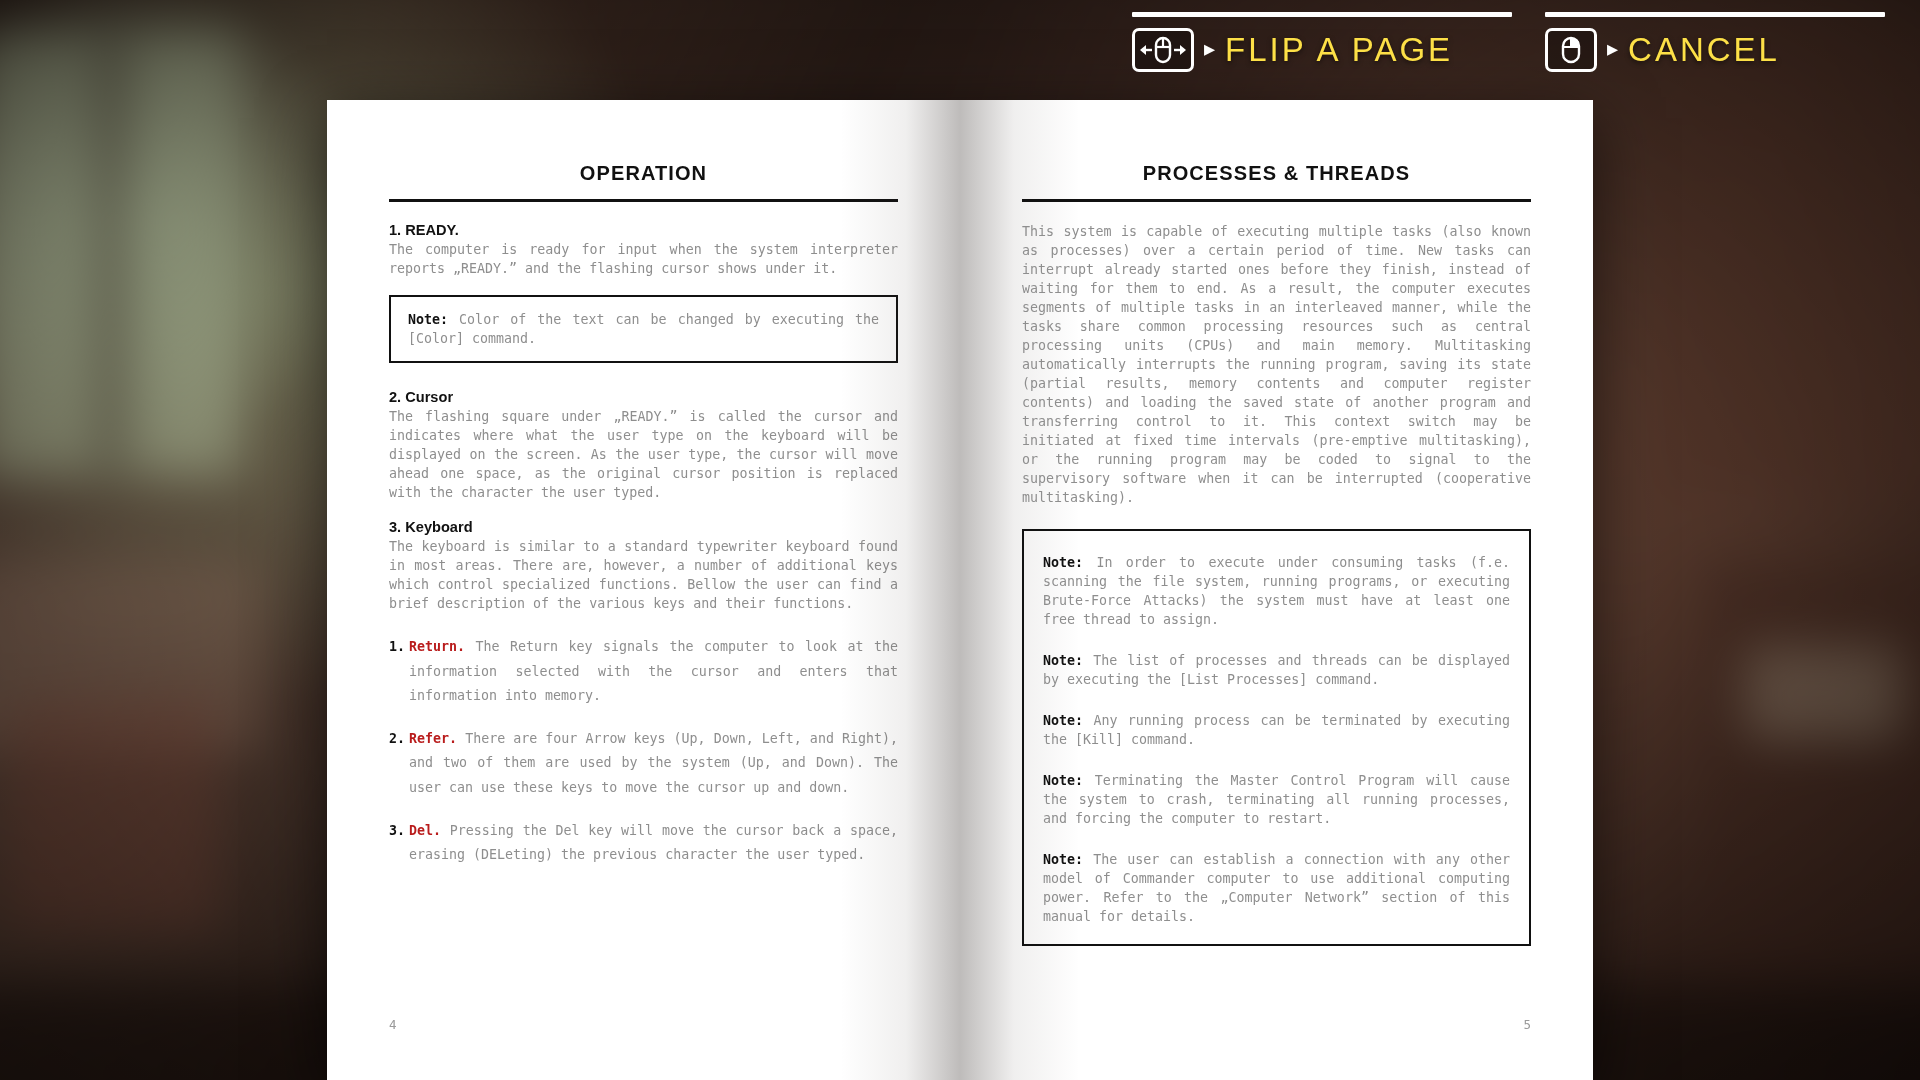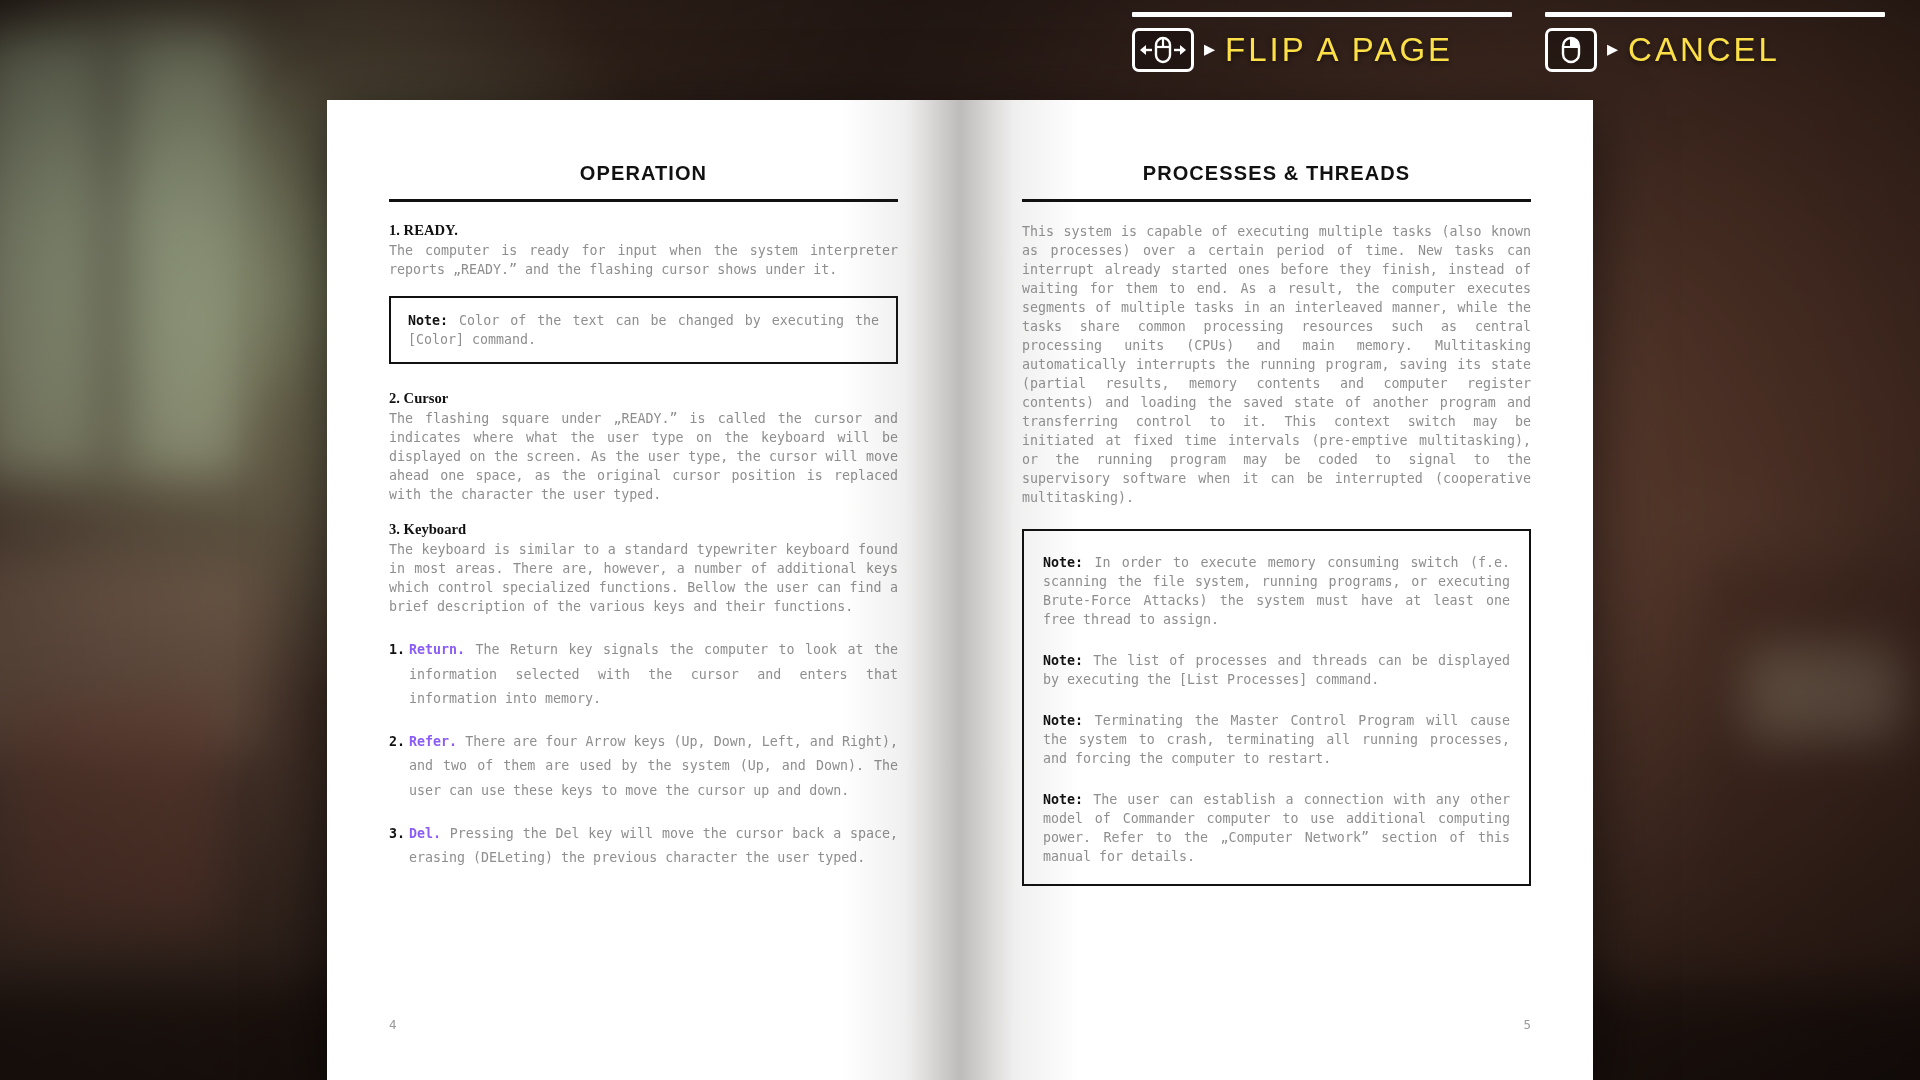--- a/index.html
+++ b/index.html
@@ -119,21 +119,21 @@
     height: 3px; background: #111111; margin-bottom: 20px;
   }
   .body-txt {
     font-family: "DejaVu Sans Mono", monospace;
     font-size: 13.3px;
     line-height: 19px;
     color: #8e8e8e;
     text-align: justify;
   }
   .sec-head {
-    font-family: Liberation Serif, serif;
+    font-family: Liberation Sans, sans-serif;
     font-size: 14.6px;
     color: #111111;
     font-weight: bold;
     margin: 0 0 2px 0;
   }
   .sec-head .num { font-weight: bold; }
   .para { margin: 0 0 22px 0; }
   .para.tight { margin-bottom: 17px; }
 
   .note-box {
@@ -157,21 +157,21 @@
     line-height: 24.6px;
     color: #8e8e8e;
     text-align: justify;
   }
   .numlist li .n {
     flex: 0 0 20px;
     color: #111111;
     font-weight: bold;
   }
   .numlist li .t { flex: 1 1 auto; }
-  .numlist li .t b { color: #8b5cf6; }
+  .numlist li .t b { color: #b91c1c; }
 
   .page-num {
     position: absolute;
     bottom: 48px;
     font-family: "DejaVu Sans Mono", monospace;
     font-size: 12.5px;
     color: #9a9a9a;
   }
   #page-left .page-num { left: 62px; }
   #page-right .page-num { right: 62px; }
@@ -283,25 +283,29 @@
   <div class="page" id="page-right">
     <div class="page-inner">
       <div class="page-title">PROCESSES &amp; THREADS</div>
       <div class="title-rule"></div>
 
       <p class="body-txt para">This system is capable of executing multiple tasks (also known as processes) over a certain period of time. New tasks can interrupt already started ones before they finish, instead of waiting for them to end. As a result, the computer executes segments of multiple tasks in an interleaved manner, while the tasks share common processing resources such as central processing units (CPUs) and main memory. Multitasking automatically interrupts the running program, saving its state (partial results, memory contents and computer register contents) and loading the saved state of another program and transferring control to it. This context switch may be initiated at fixed time intervals (pre-emptive multitasking), or the running program may be coded to signal to the supervisory software when it can be interrupted (cooperative multitasking).</p>
 
       <div class="note-box big">
         <div class="body-txt note-line">
           <span class="note-lbl">Note:</span>
-          <span>In order to execute memory consuming switch (f.e. scanning the file system, running programs, or executing Brute-Force Attacks) the system must have at least one free thread to assign.</span>
+          <span>In order to execute under consuming tasks (f.e. scanning the file system, running programs, or executing Brute-Force Attacks) the system must have at least one free thread to assign.</span>
         </div>
         <div class="body-txt note-line">
           <span class="note-lbl">Note:</span>
           <span>The list of processes and threads can be displayed by executing the [List Processes] command.</span>
+        </div>
+        <div class="body-txt note-line">
+          <span class="note-lbl">Note:</span>
+          <span>Any running process can be terminated by executing the [Kill] command.</span>
         </div>
         <div class="body-txt note-line">
           <span class="note-lbl">Note:</span>
           <span>Terminating the Master Control Program will cause the system to crash, terminating all running processes, and forcing the computer to restart.</span>
         </div>
         <div class="body-txt note-line">
           <span class="note-lbl">Note:</span>
           <span>The user can establish a connection with any other model of Commander computer to use additional computing power. Refer to the „Computer Network” section of this manual for details.</span>
         </div>
       </div>

